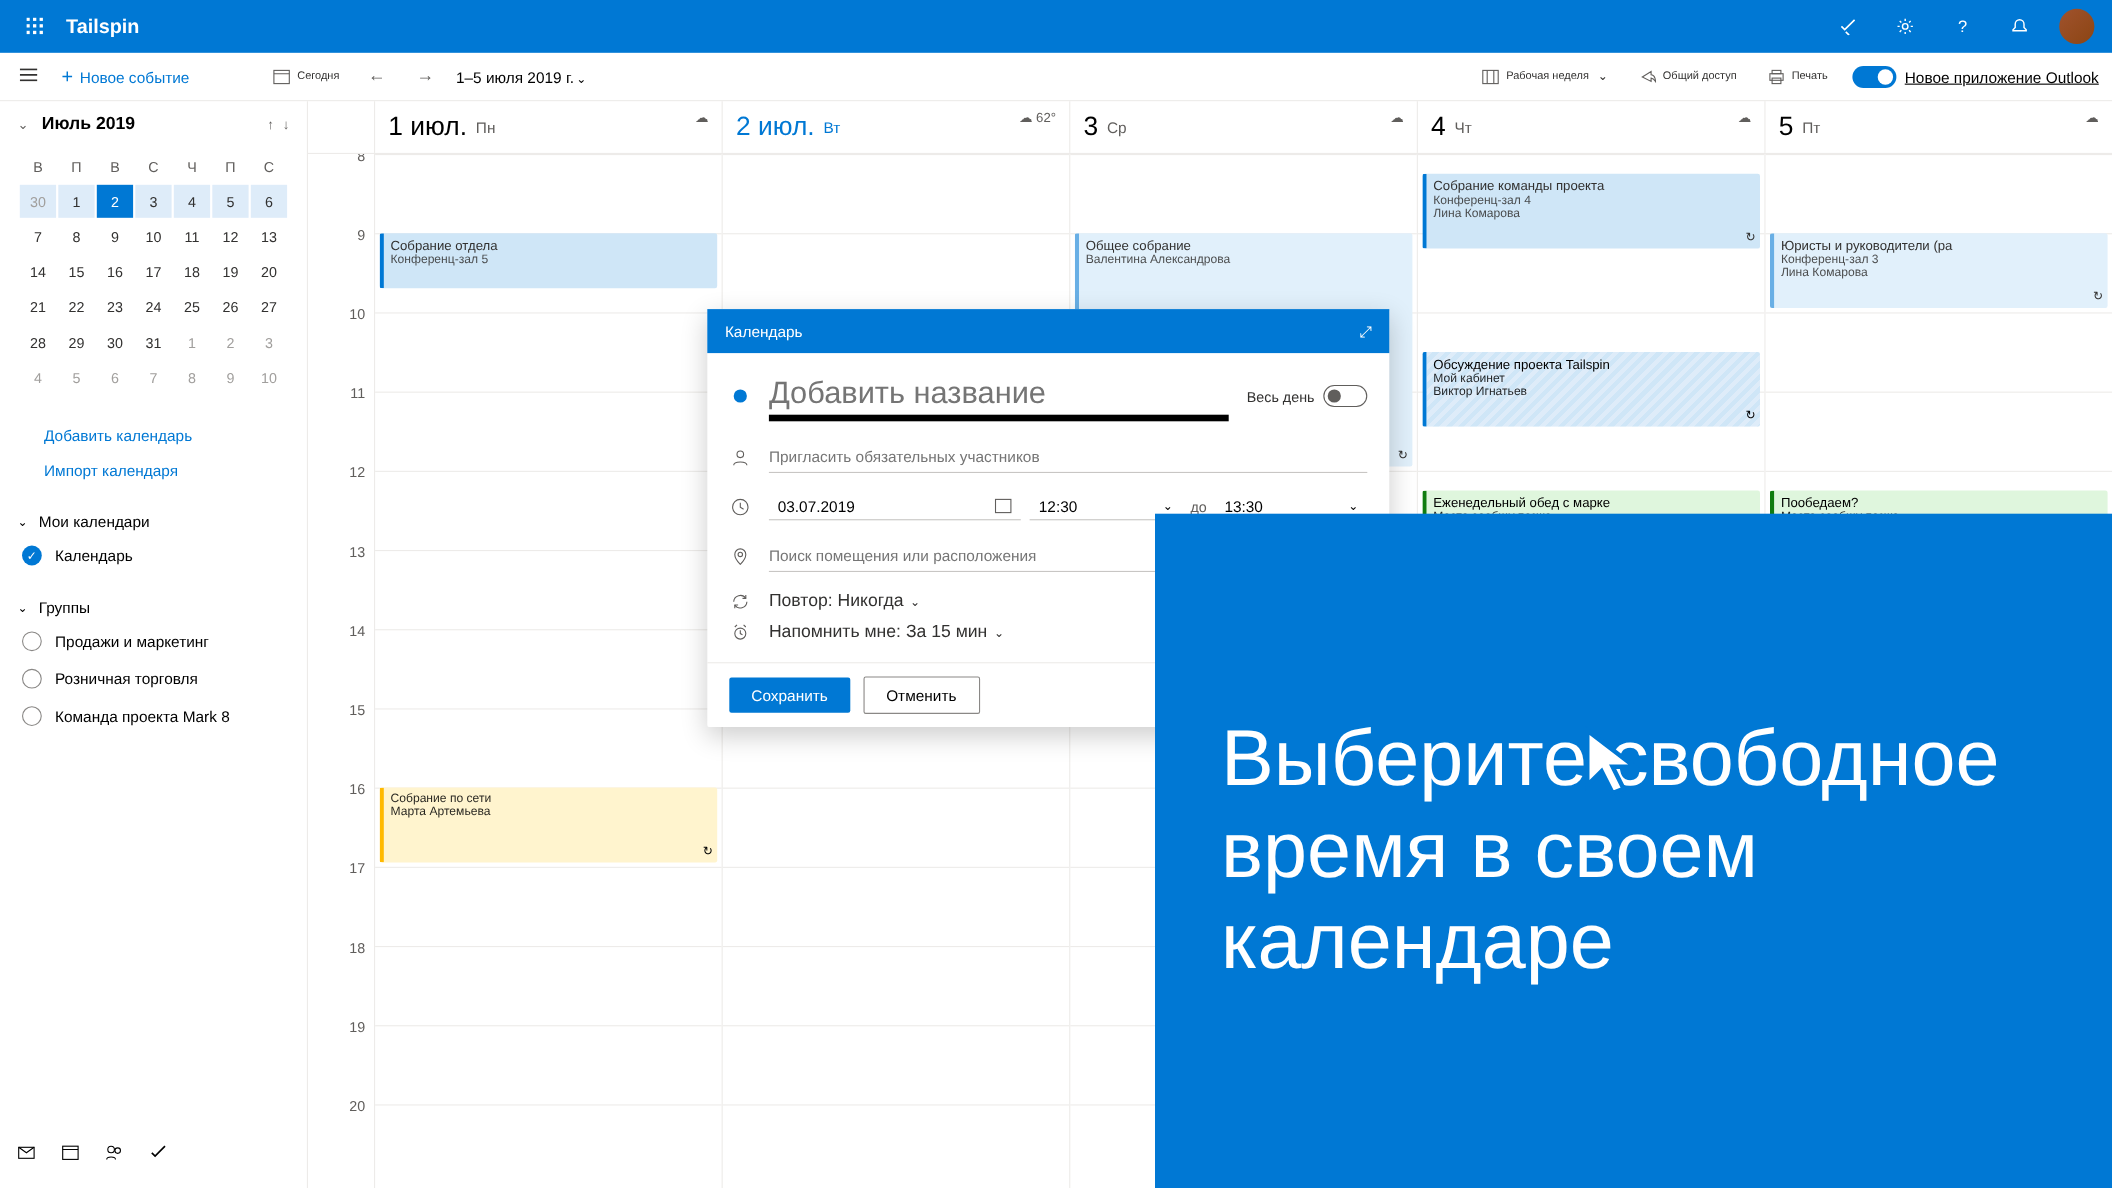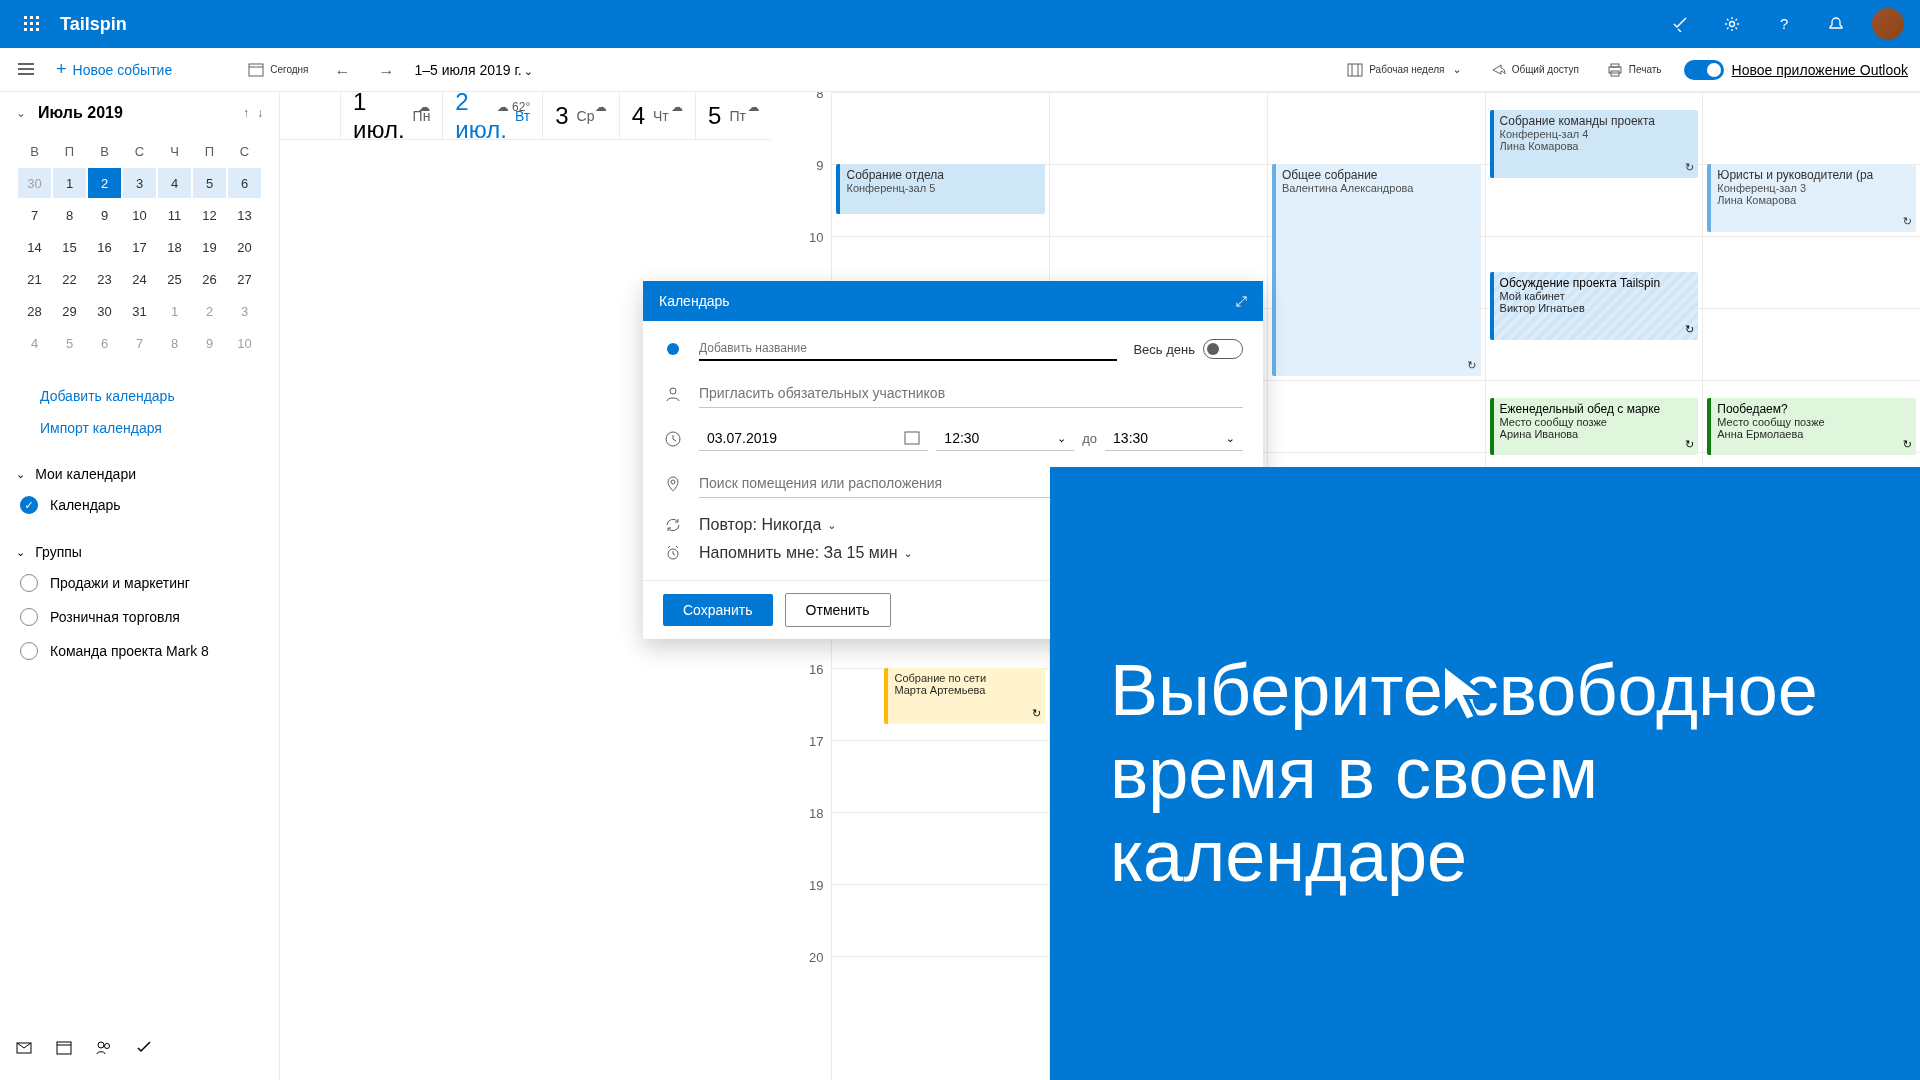--- a/index.html
+++ b/index.html
@@ -47,21 +47,21 @@
 .side-link { color: #0078d4; font-size: 14px; cursor: pointer; padding: 8px 0 8px 24px; }
 .side-section { margin-top: 16px; }
 .side-section-h { display: flex; align-items: center; gap: 10px; font-size: 14px; font-weight: 400; cursor: pointer; padding: 6px 0; }
 .cal-item { display: flex; align-items: center; gap: 12px; font-size: 14px; padding: 8px 0 8px 4px; cursor: pointer; }
 .cal-circle { width: 18px; height: 18px; border-radius: 50%; border: 1px solid #8a8886; }
 .cal-check { width: 18px; height: 18px; border-radius: 50%; background: #0078d4; display: flex; align-items: center; justify-content: center; }
 .cal-check::after { content: '✓'; color: #fff; font-size: 11px; }
 .sidebar-bottom { margin-top: auto; display: flex; gap: 24px; padding: 12px 0; }
 .sidebar-bottom svg { fill: #605e5c; cursor: pointer; }
 .sidebar-bottom .active { fill: #0078d4; }
-.cal-view { flex: 1; display: flex; flex-direction: row; position: relative; }
+.cal-view { flex: 1; display: flex; flex-direction: column; position: relative; }
 .day-headers { display: flex; height: 48px; border-bottom: 1px solid #edebe9; }
 .time-gutter { width: 60px; flex-shrink: 0; }
 .day-header { flex: 1; border-left: 1px solid #edebe9; padding: 8px 12px; display: flex; align-items: center; gap: 8px; position: relative; }
 .day-header.today { color: #0078d4; }
 .day-date { font-size: 24px; font-weight: 300; }
 .day-name { font-size: 14px; color: #605e5c; }
 .day-header.today .day-name { color: #0078d4; }
 .weather { position: absolute; right: 12px; top: 8px; font-size: 12px; color: #605e5c; display: flex; align-items: center; gap: 4px; }
 .grid { flex: 1; display: flex; position: relative; overflow: hidden; }
 .hours { width: 60px; flex-shrink: 0; }
@@ -78,21 +78,21 @@
 .ev-hatch { background: repeating-linear-gradient(135deg,#deecf9,#deecf9 4px,#cfe6f7 4px,#cfe6f7 8px); border-left-color: #0078d4; }
 .ev-green { background: #dff6dd; border-left-color: #107c10; }
 .ev-yellow { background: #fff4ce; border-left-color: #ffb900; }
 .popup { position: absolute; left: 363px; top: 189px; width: 620px; background: #fff; box-shadow: 0 8px 24px rgba(0,0,0,0.2); z-index: 100; border-radius: 2px; }
 .popup-header { height: 40px; background: #0078d4; color: #fff; display: flex; align-items: center; padding: 0 16px; font-size: 14px; }
 .popup-header .expand { margin-left: auto; cursor: pointer; }
 .popup-body { padding: 16px 20px 12px 20px; }
 .p-row { display: flex; align-items: center; gap: 16px; margin-bottom: 18px; }
 .p-icon { width: 20px; display: flex; justify-content: center; color: #605e5c; }
 .p-row .circle-dot { width: 12px; height: 12px; border-radius: 50%; background: #0078d4; }
-.title-input { flex: 1; border: none; border-bottom: 2px solid #000000; font-size: 12px; color: #0f766e; padding: 4px 0; outline: none; }
+.title-input { flex: 1; border: none; border-bottom: 6px solid #000000; font-size: 28px; color: #0f766e; padding: 4px 0; outline: none; }
 .allday { display: flex; align-items: center; gap: 8px; font-size: 13px; color: #323130; }
 .allday-toggle { width: 40px; height: 20px; border: 1px solid #605e5c; border-radius: 10px; position: relative; cursor: pointer; }
 .allday-toggle::after { content: ''; position: absolute; width: 12px; height: 12px; background: #605e5c; border-radius: 50%; top: 3px; left: 3px; }
 .invite-input, .loc-input { flex: 1; border: none; border-bottom: 1px solid #c8c6c4; font-size: 14px; padding: 6px 0; outline: none; }
 .date-time-row { display: flex; align-items: center; gap: 8px; }
 .dt-field { border: none; border-bottom: 1px solid #c8c6c4; padding: 4px 8px; font-size: 14px; display: flex; align-items: center; gap: 8px; }
 .dt-sep { font-size: 13px; color: #605e5c; }
 .p-text { font-size: 16px; color: #323130; display: flex; align-items: center; gap: 4px; }
 .popup-footer { display: flex; align-items: center; gap: 12px; padding: 12px 20px; border-top: 1px solid #edebe9; }
 .btn-primary { background: #0078d4; color: #fff; border: none; padding: 8px 20px; font-size: 14px; cursor: pointer; border-radius: 2px; }
@@ -395,21 +395,21 @@
             <div class="hour-line" style="top: 504px;"></div>
             <div class="hour-line" style="top: 576px;"></div>
             <div class="hour-line" style="top: 648px;"></div>
             <div class="hour-line" style="top: 720px;"></div>
             <div class="hour-line" style="top: 792px;"></div>
             <div class="hour-line" style="top: 864px;"></div>
             <div class="event ev-blue" style="top: 72px; height: 50px;">
               <div class="event-title">Собрание отдела</div>
               <div class="event-sub">Конференц-зал 5</div>
             </div>
-            <div class="event ev-yellow" style="top: 576px; height: 56px; margin-left: 48px;">
+            <div class="event ev-yellow" style="top: 576px; height: 68px;">
               <div class="event-title"></div>
               <div class="event-sub">Собрание по сети</div>
               <div class="event-sub">Марта Артемьева</div>
               <span class="refresh-ic">↻</span>
             </div>
           </div>
           <div class="day-col">
             <div class="hour-line" style="top: 0px;"></div>
             <div class="hour-line" style="top: 72px;"></div>
             <div class="hour-line" style="top: 144px;"></div>

